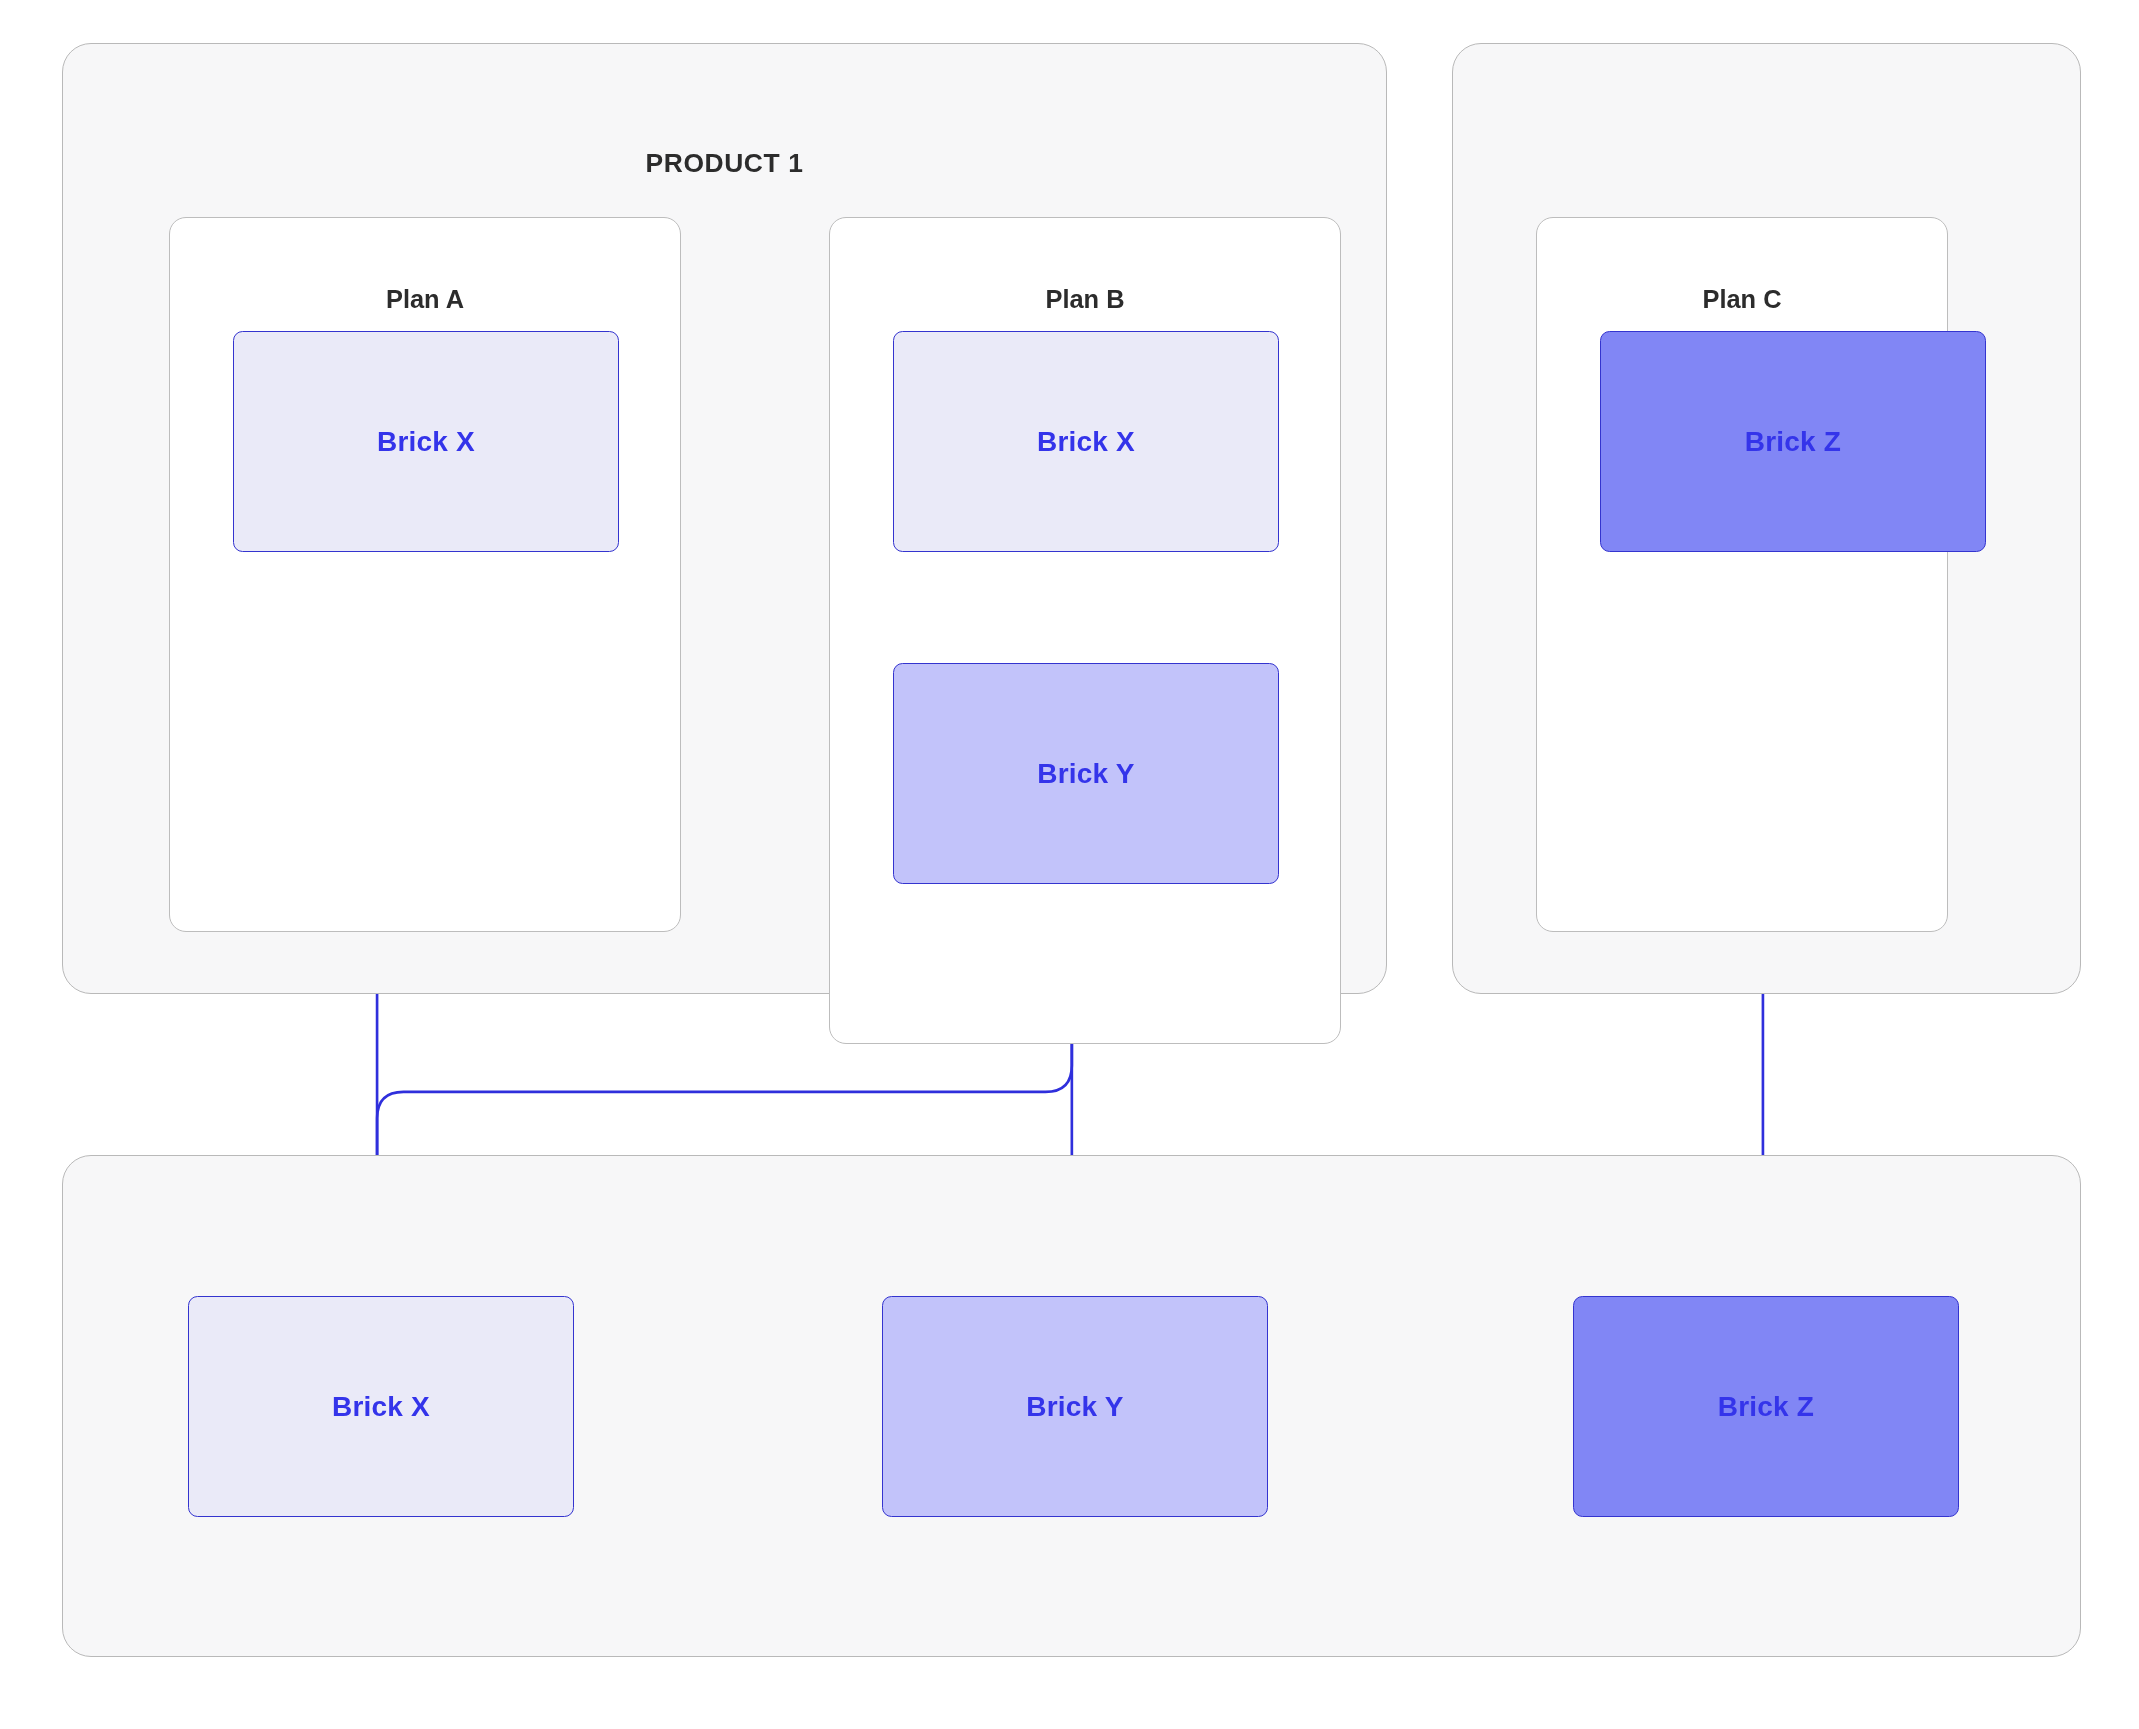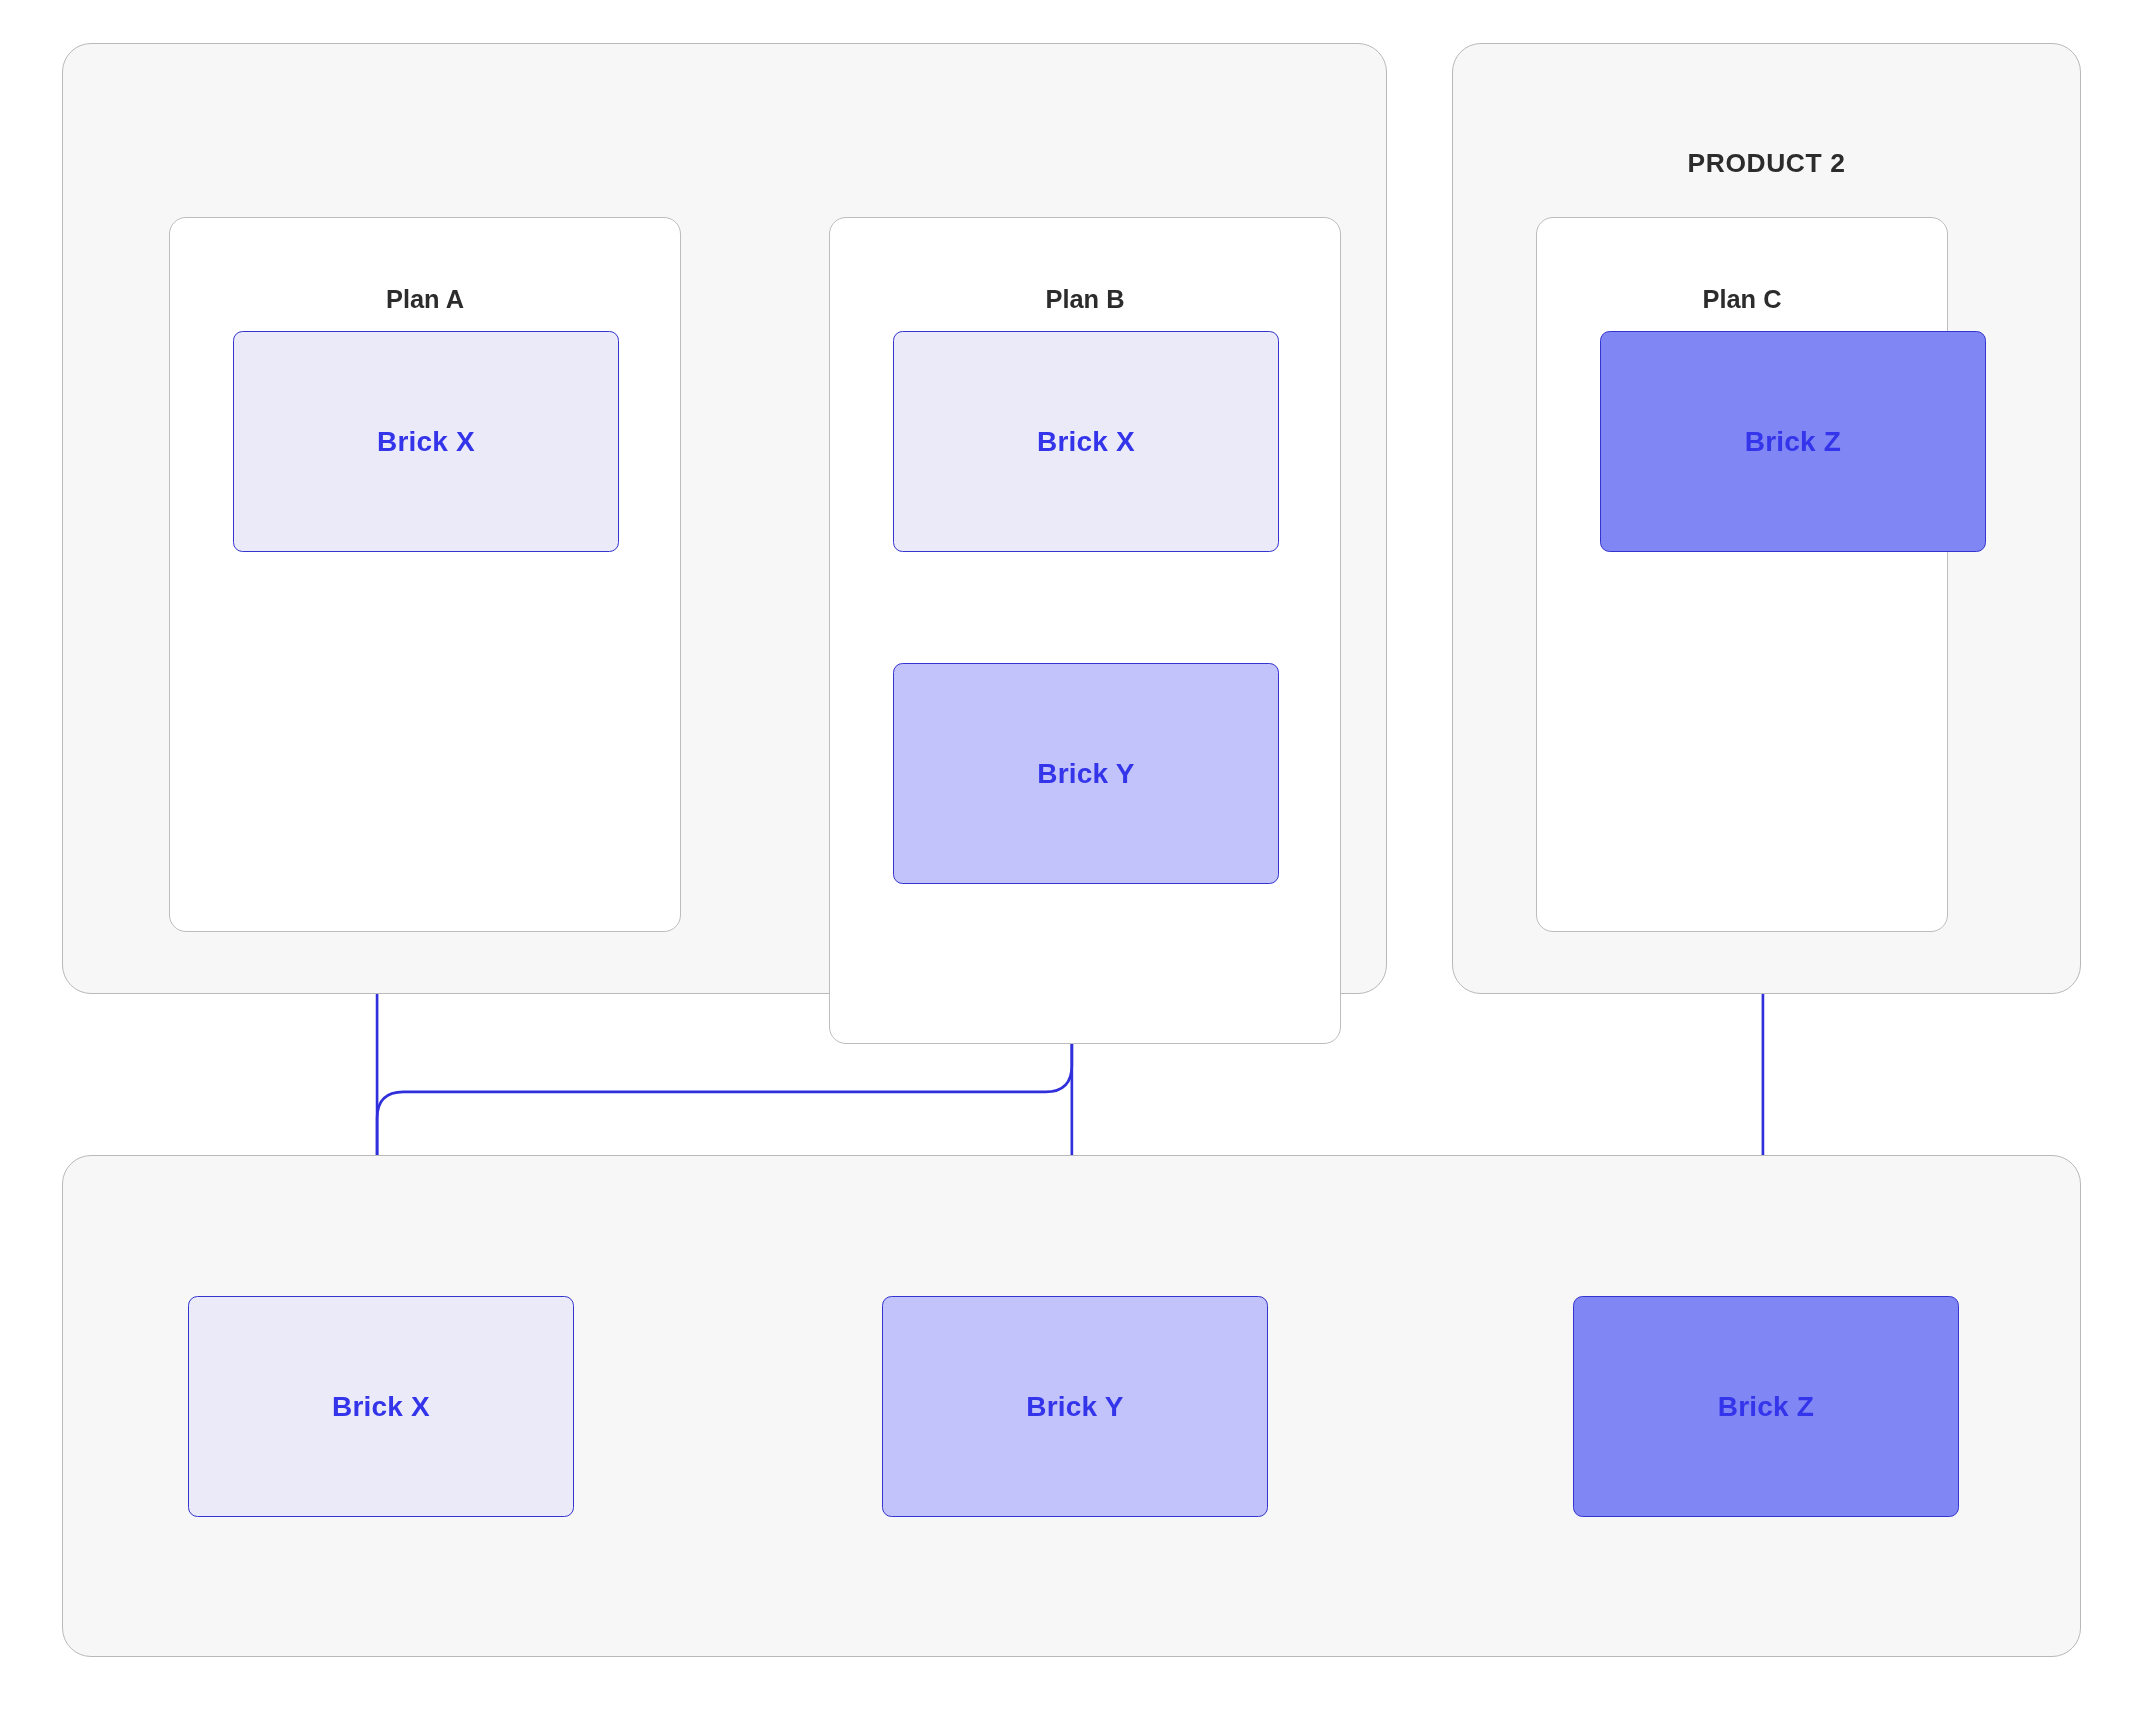--- a/index.html
+++ b/index.html
@@ -101,41 +101,41 @@
     <path d="M713,2453 L713,1800" fill="none" stroke="#2f2fdc" stroke-width="5" marker-end="url(#arrowhead)" transform="scale(1)"></path>
 
     <path d="M713,2453 L713,2115 Q713,2065 763,2065 L1977,2065 Q2027,2065 2027,2015 L2027,1800" fill="none" stroke="#2f2fdc" stroke-width="5" marker-end="url(#arrowhead)"></path>
 
     <path d="M2027,2453 L2027,1800" fill="none" stroke="#2f2fdc" stroke-width="5" marker-end="url(#arrowhead)"></path>
 
     <path d="M3334,2453 L3334,1800" fill="none" stroke="#2f2fdc" stroke-width="5" marker-end="url(#arrowhead)"></path>
   </svg>
 
   <div class="group-panel" style="left:62px; top:43px; width:1325px; height:951px;">
+    <div class="group-title" style="top:106px;">PRODUCT 1</div>
 
     <div class="plan-card" style="left:62px; top:173px; width:512px; height:715px;margin-left:44px;">
       <div class="plan-title" style="top:69px;">Plan A</div>
       <div class="brick" style="left:63px; top:113px; width:386px; height:221px; background:#eaeaf8;">
         <span class="brick-label">Brick X</span>
       </div>
     </div>
 
     <div class="plan-card" style="left:766px; top:173px; width:512px; height:827px;">
       <div class="plan-title" style="top:69px;">Plan B</div>
       <div class="brick" style="left:63px; top:113px; width:386px; height:221px; background:#eaeaf8;">
         <span class="brick-label">Brick X</span>
       </div>
       <div class="brick" style="left:63px; top:445px; width:386px; height:221px; background:#c2c3fa;">
         <span class="brick-label">Brick Y</span>
       </div>
     </div>
   </div>
 
   <div class="group-panel" style="left:1452px; top:43px; width:629px; height:951px;">
-    <div class="group-title" style="top:106px;">PRODUCT 2</div>
 
     <div class="plan-card" style="left:83px; top:173px; width:412px; height:715px;">
       <div class="plan-title" style="top:69px;">Plan C</div>
       <div class="brick" style="left:63px; top:113px; width:386px; height:221px; background:#8186f5;">
         <span class="brick-label">Brick Z</span>
       </div>
     </div>
   </div>
 
   <div class="group-panel" style="left:62px; top:1155px; width:2019px; height:502px;">

